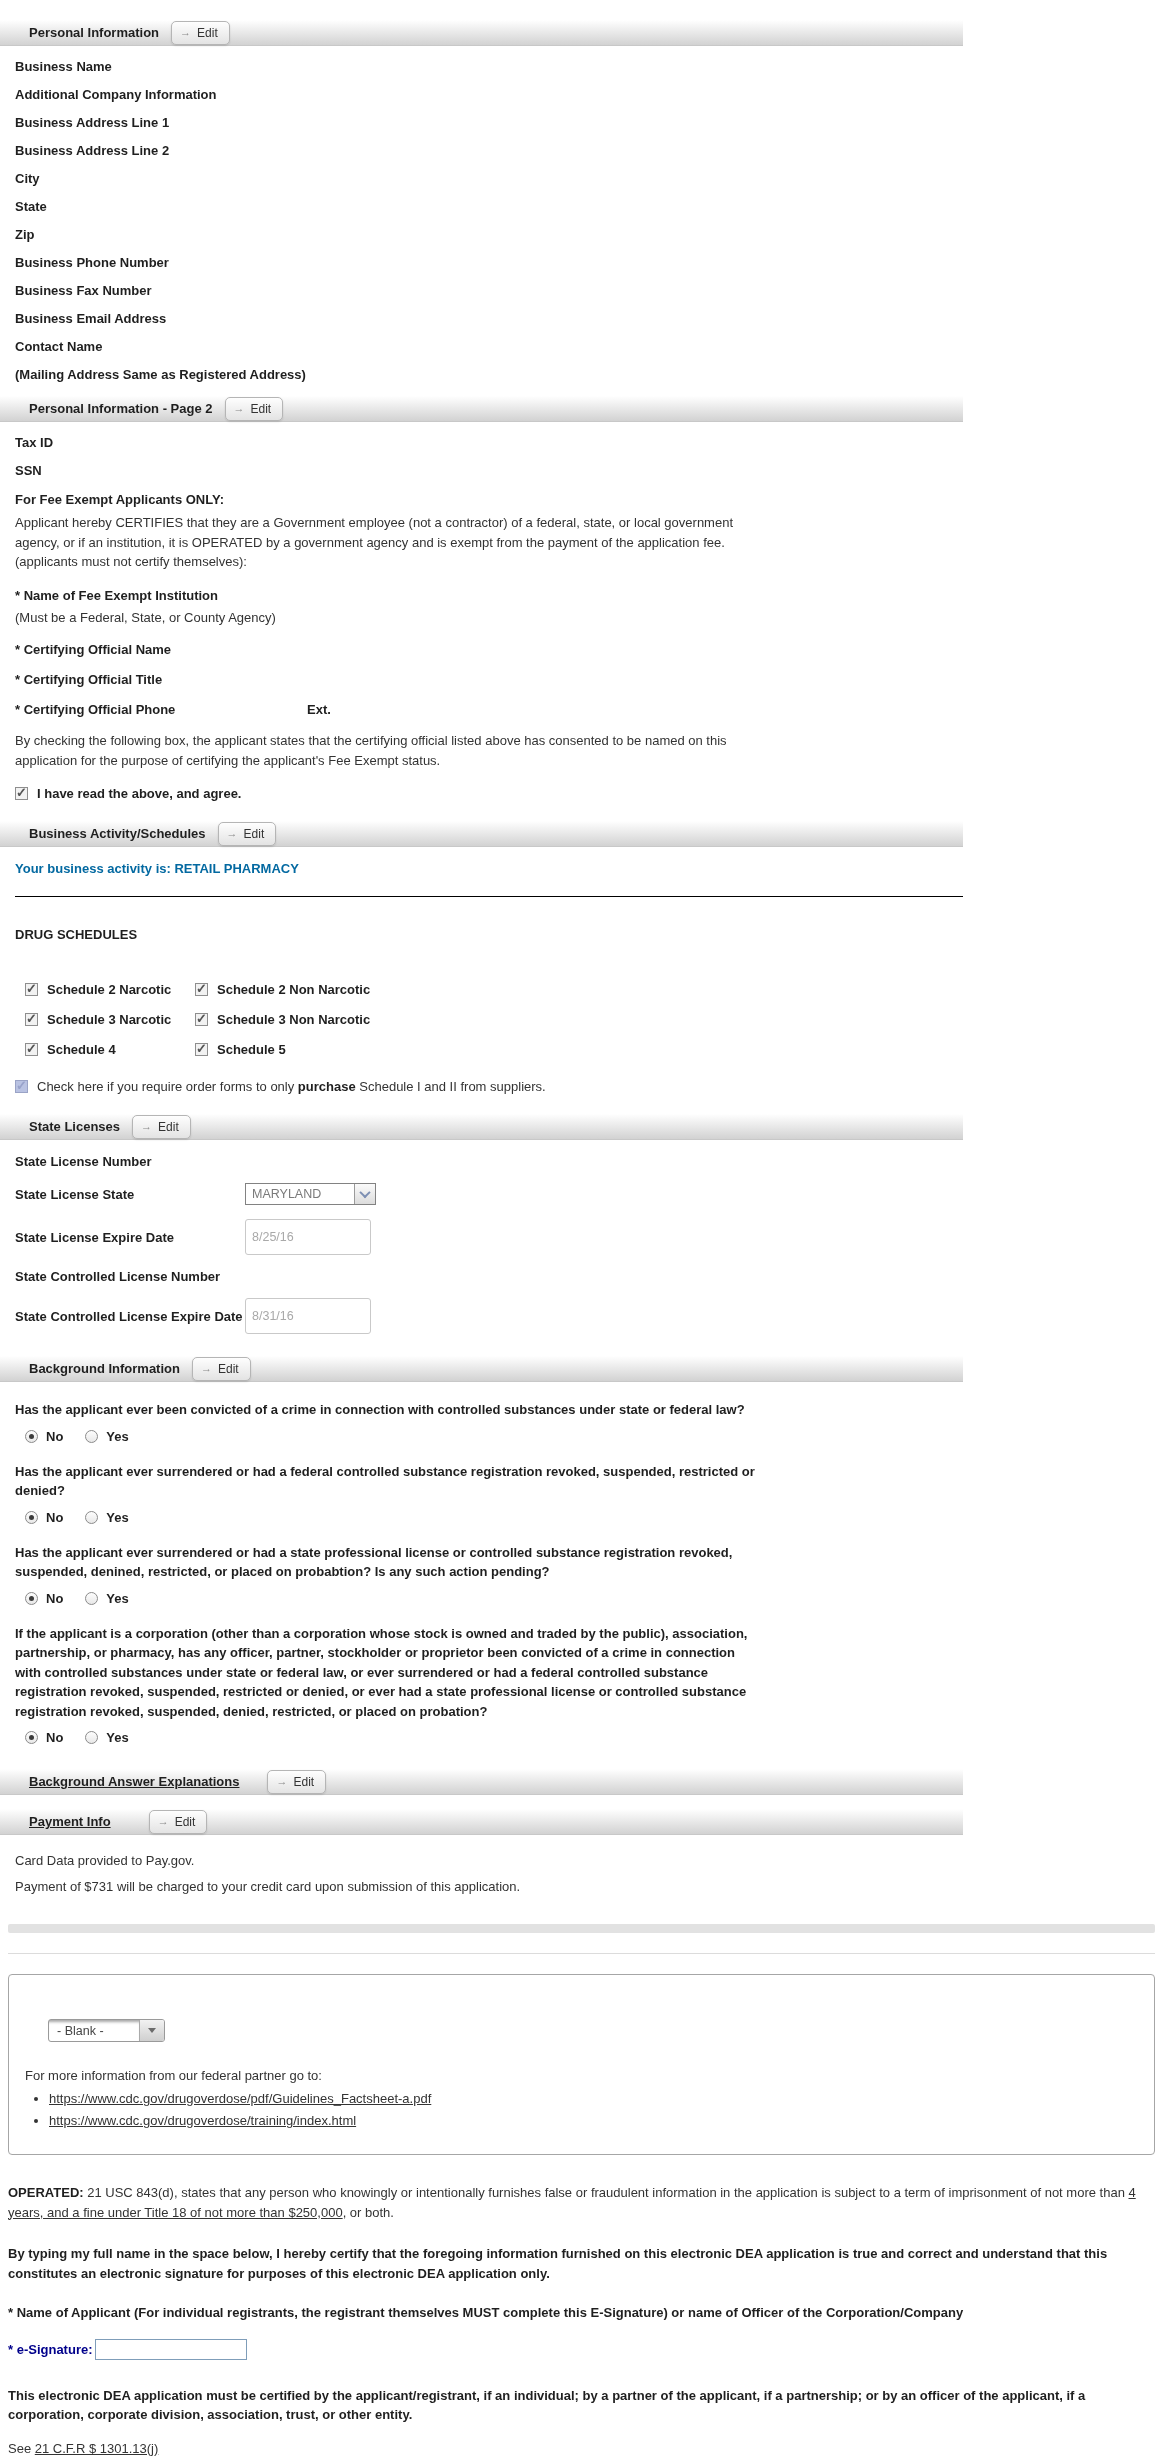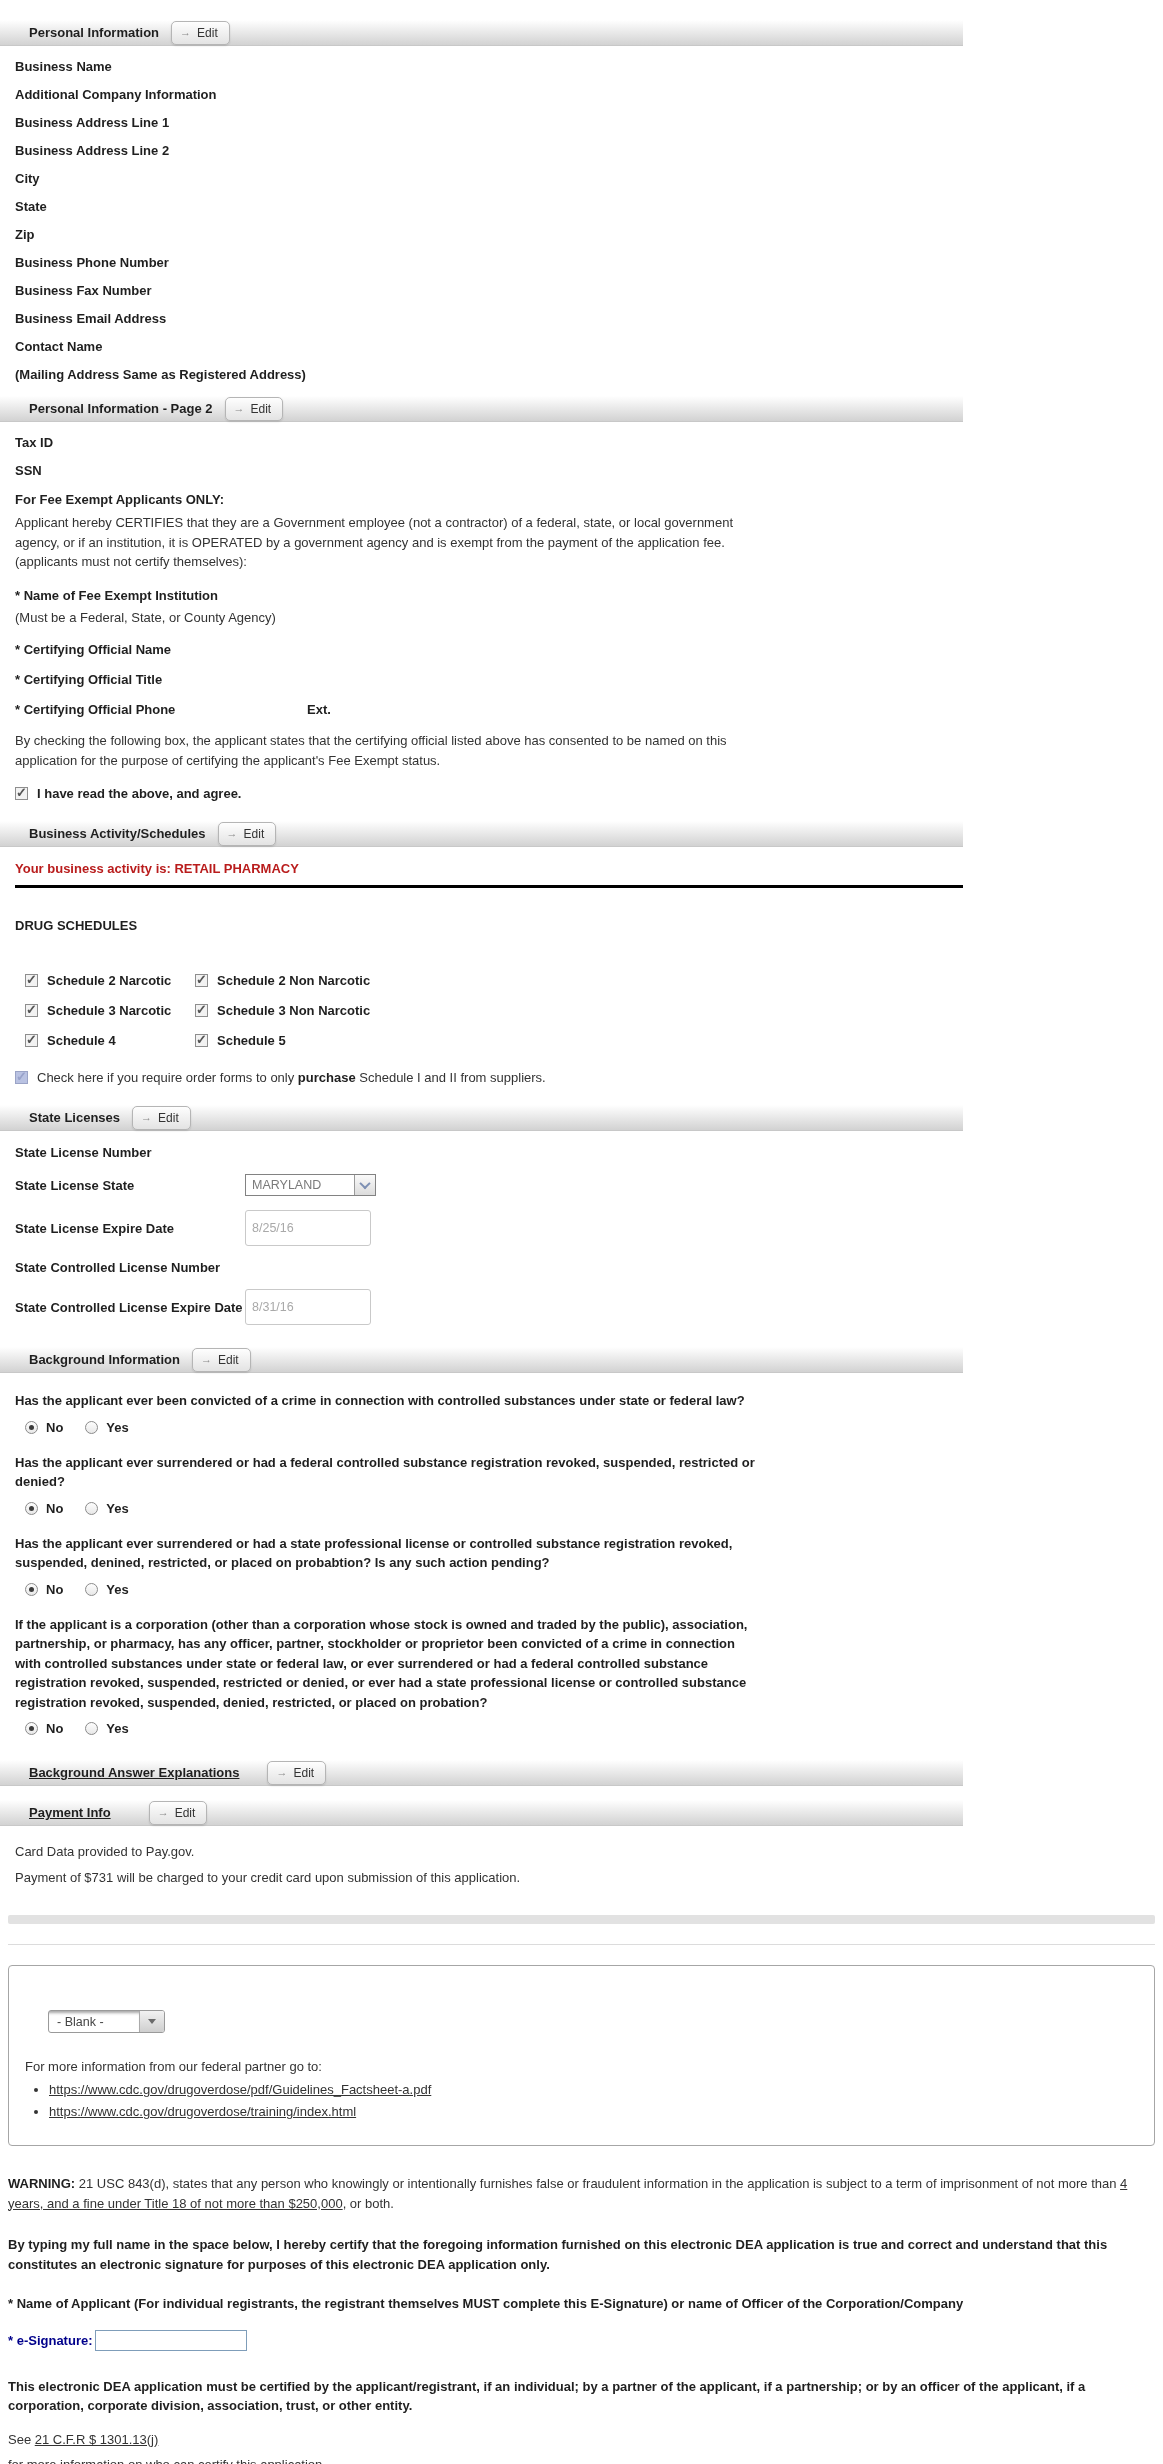--- a/index.html
+++ b/index.html
@@ -69,21 +69,21 @@
   .dd-select .dd-text { flex:1; color:#7a7a7a; font-size:12.5px; padding:3px 0 0 6px; overflow:hidden; white-space:nowrap; }
   .dd-select .dd-arrow { width:20px; border-left:1px solid #9a9a9a; background:linear-gradient(#fafafa,#dcdcdc); display:flex; align-items:center; justify-content:center; }
   .chev { width:6px; height:6px; border-right:2px solid #7d8fb3; border-bottom:2px solid #7d8fb3; transform:rotate(45deg) translate(-1px,-1px); }
 
   .input-dis {
     width:126px; height:36px; box-sizing:border-box; border:1px solid #c9c9c9; border-radius:3px;
     color:#a9a9a9; padding:2px 6px; background:#fff; font-family:"Liberation Sans", sans-serif; font-size:12.5px;
   }
 
   
-  .activity-line { font-weight:bold; color:#b91c1c; width:948px; border-bottom:3px solid #000000; padding-bottom:9px; }
+  .activity-line { font-weight:bold; color:#0369a1; width:948px; border-bottom:1px solid #000000; padding-bottom:20px; }
 
   
   .q { font-weight:bold; color:#1f1f1f; max-width:747px; line-height:1.5; margin-top:18px; }
 
   
   .thin-gray-bar { height:9px; width:1147px; background:#e2e2e2; border-radius:2px; margin:28px 0 0 8px; }
   .light-hr { border:0; border-top:1px solid #dcdcdc; width:1147px; margin:20px 0 0 8px; }
 
   .opioid-box {
     margin:20px 0 0 8px; width:1147px; box-sizing:border-box;
@@ -311,21 +311,21 @@
         </span>
     </div>
     <div class="info-heading">For more information from our federal partner go to:</div>
     <ul class="cdc-list">
       <li><a href="#" class="plain-link">https://www.cdc.gov/drugoverdose/pdf/Guidelines_Factsheet-a.pdf</a></li>
       <li><a href="#" class="plain-link">https://www.cdc.gov/drugoverdose/training/index.html</a></li>
     </ul>
   </div>
 
   <div class="wide-para mt28">
-    <span class="bold">WARNING:</span><span> 21 USC 843(d), states that any person who knowingly or intentionally furnishes false or fraudulent information in the application is subject to a term of imprisonment of not more than </span><span class="u">4 years, and a fine under Title 18 of not more than $250,000</span><span>, or both.</span>
+    <span class="bold">OPERATED:</span><span> 21 USC 843(d), states that any person who knowingly or intentionally furnishes false or fraudulent information in the application is subject to a term of imprisonment of not more than </span><span class="u">4 years, and a fine under Title 18 of not more than $250,000</span><span>, or both.</span>
   </div>
 
   <div class="wide-para bold mt22">By typing my full name in the space below, I hereby certify that the foregoing information furnished on this electronic DEA application is true and correct and understand that this constitutes an electronic signature for purposes of this electronic DEA application only.</div>
 
   <div class="wide-para bold mt20">* Name of Applicant (For individual registrants, the registrant themselves MUST complete this E-Signature) or name of Officer of the Corporation/Company</div>
 
   <div class="esig-row">
     <span class="esig-label">* e-Signature:</span>
     <input class="esig-input" type="text" value="" style="">
   </div>

